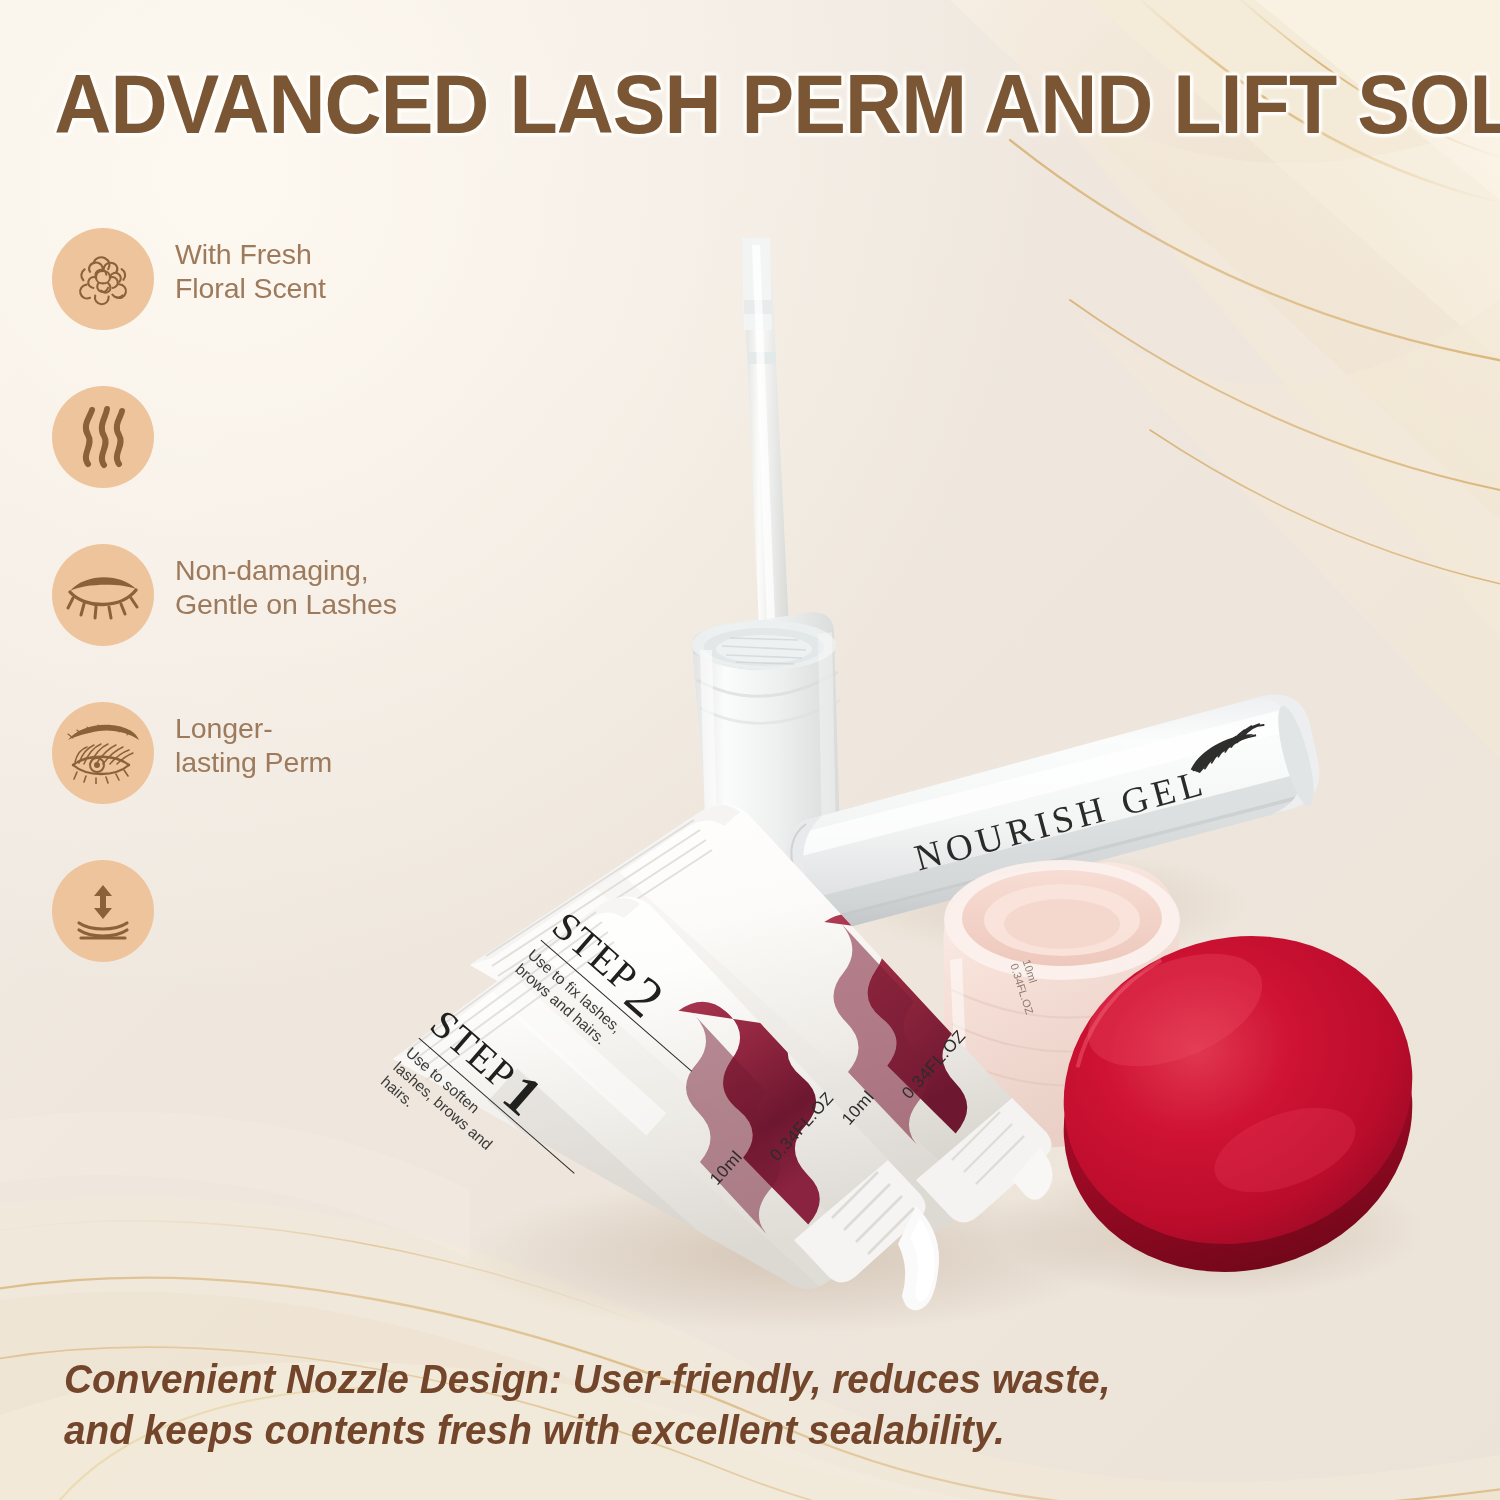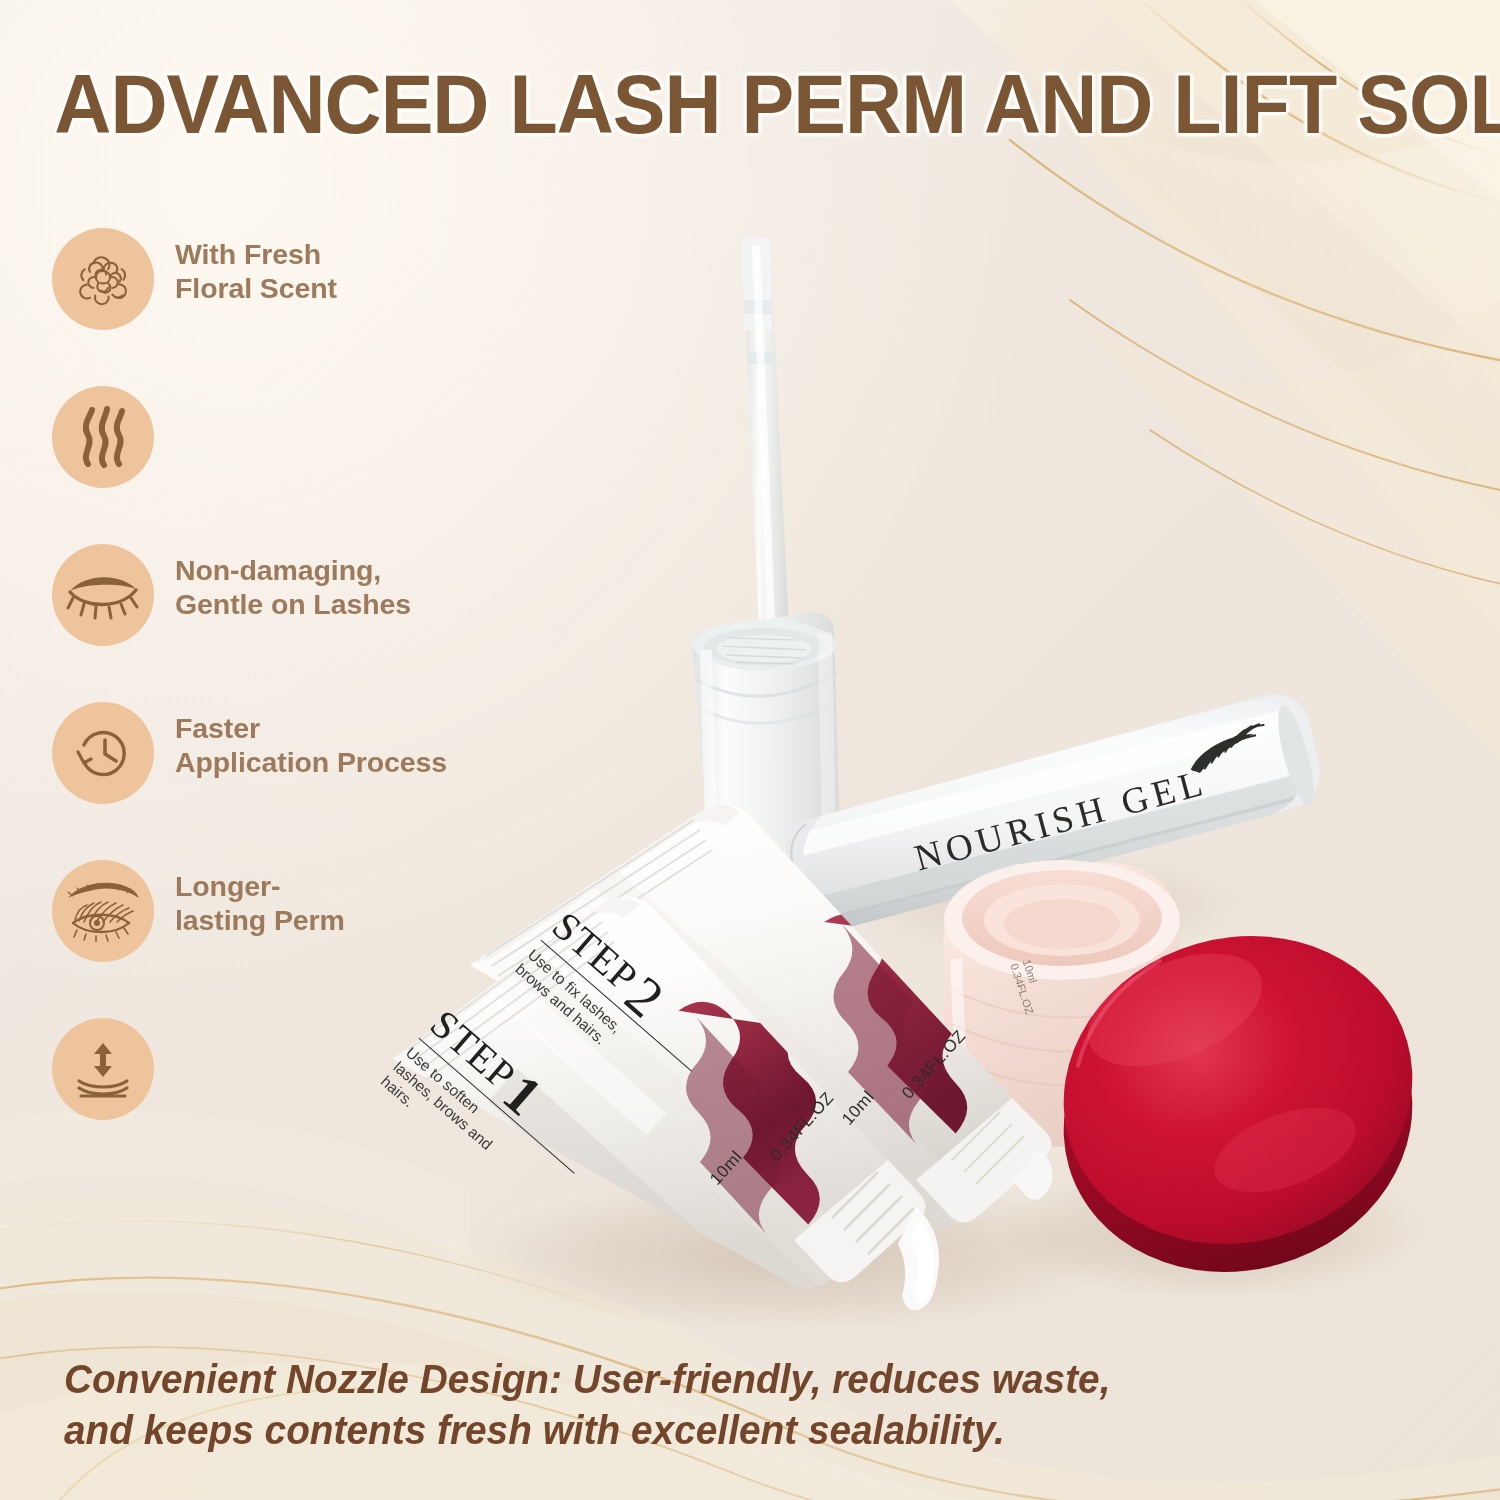--- a/index.html
+++ b/index.html
@@ -70,21 +70,21 @@
     display:flex; align-items:center; justify-content:center;
   }
   .ficon svg { display:block; }
   .ftext {
     position:absolute;
     left:123px;
     top:9px;
     width:300px;
     font-size:28.5px;
     line-height:34px;
-    font-weight:bold;
+    font-weight:normal;
     color:#9c7a5b;
     white-space:pre-line;
     letter-spacing:-0.1px;
   }
 
   
   .caption {
     position:absolute;
     left:64px; bottom:44px;
     width:1120px;
@@ -274,31 +274,20 @@
           <path d="M31 40 L30 51"></path>
           <path d="M44 40 L46 51"></path>
           <path d="M56 37 L60 47"></path>
           <path d="M66 31 L72 40"></path>
         </svg>
       </div>
       <div class="ftext">Non-damaging,
 Gentle on Lashes</div>
     </div>
 
-    <div class="feature">
-      <div class="ficon">
-        <svg width="66" height="64" viewBox="0 0 66 64" fill="none" stroke="#8a6239" stroke-linecap="round" stroke-linejoin="round" stroke-width="3.4">
-          <path d="M14 24 A21 21 0 1 1 14 41"></path>
-          <path d="M14 42 L8 31 M14 42 L21 38" stroke-width="3.2"></path>
-          <path d="M35 19 L35 33 L46 40" stroke-width="3.6"></path>
-        </svg>
-      </div>
-      <div class="ftext">Faster
-Application Process</div>
-    </div>
 
     <div class="feature">
       <div class="ficon">
         <svg width="80" height="62" viewBox="0 0 80 62" fill="none" stroke="#8a6239" stroke-linecap="round">
 
           <path d="M5 18 C16 4 42 -1 62 6 C70 9 74 13 76 18 C66 11 50 7 36 9 C24 11 13 14 5 18Z" fill="#8a6239" stroke="none"></path>
           <g stroke="#8a6239" stroke-width="1.1">
             <path d="M10 16 L5 12"></path>
               <path d="M18 12 L14 8"></path>
               <path d="M27 10 L24 5"></path>

